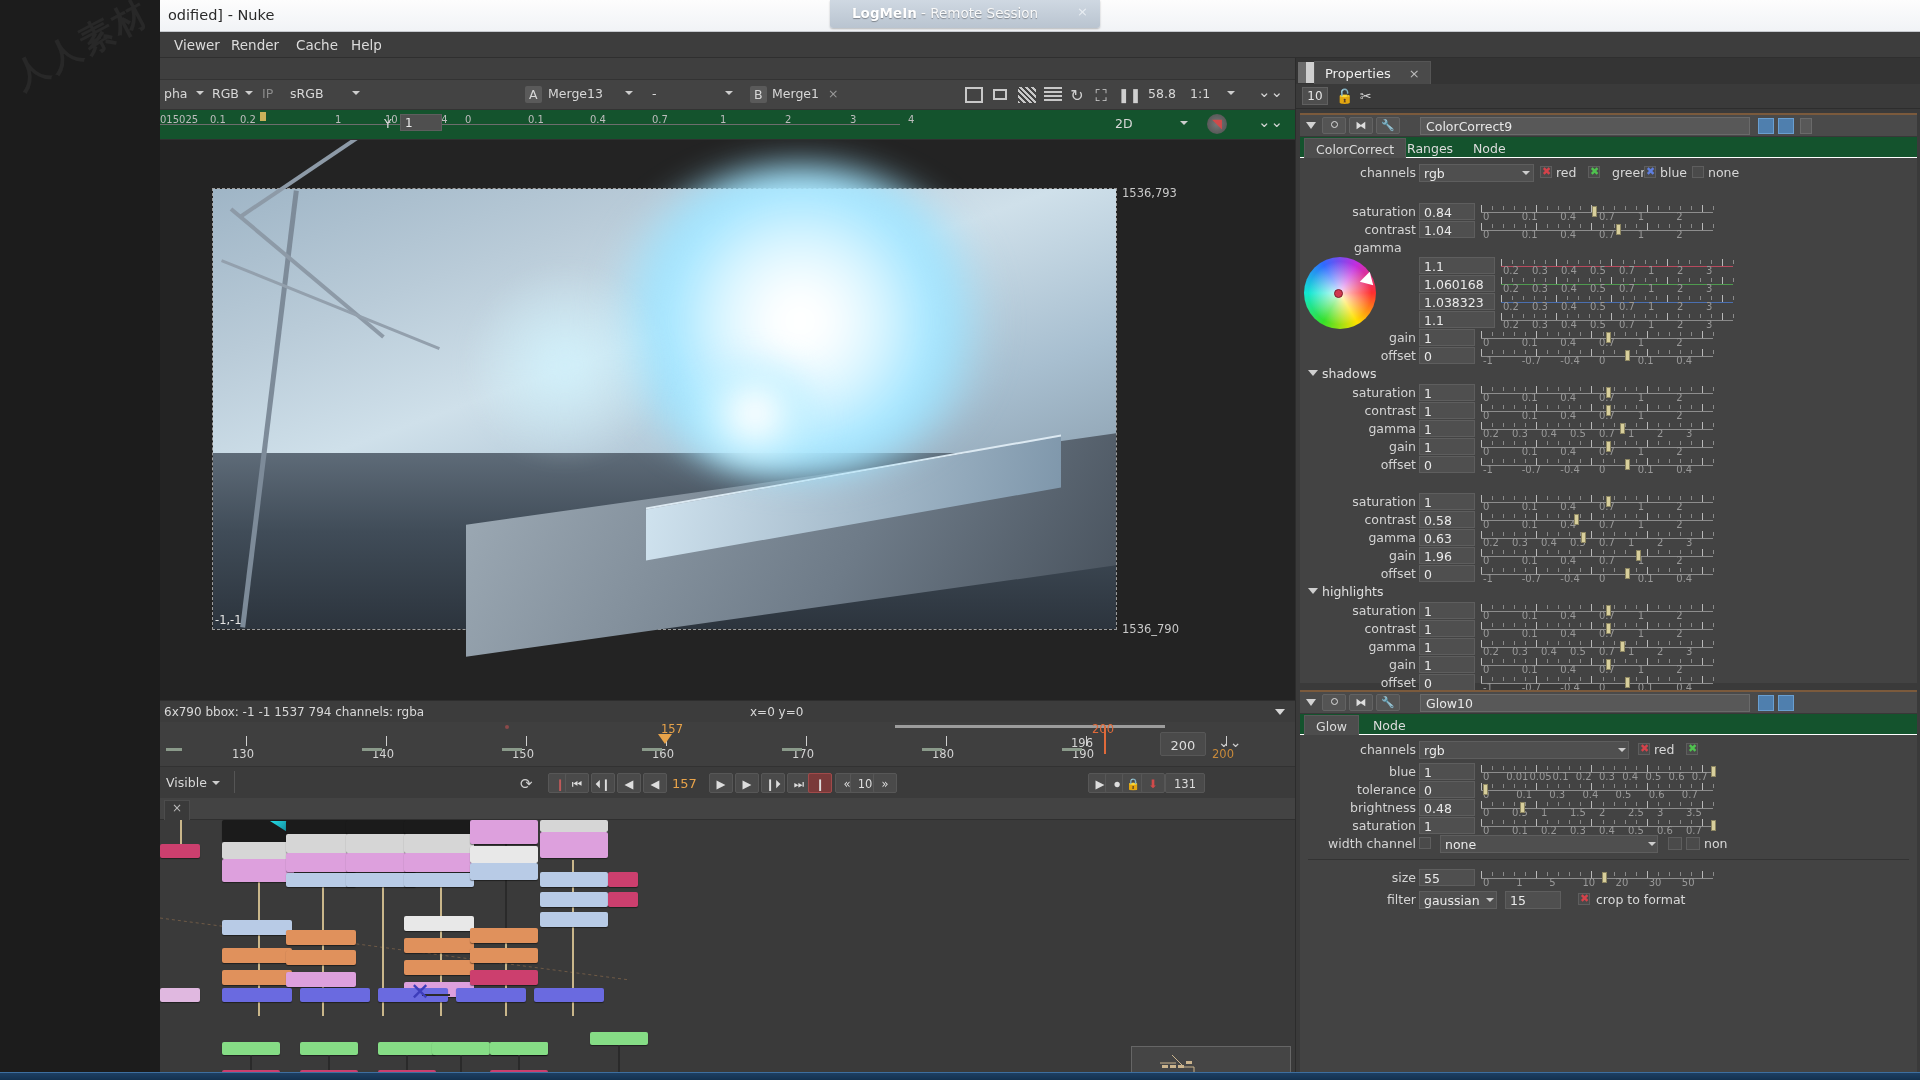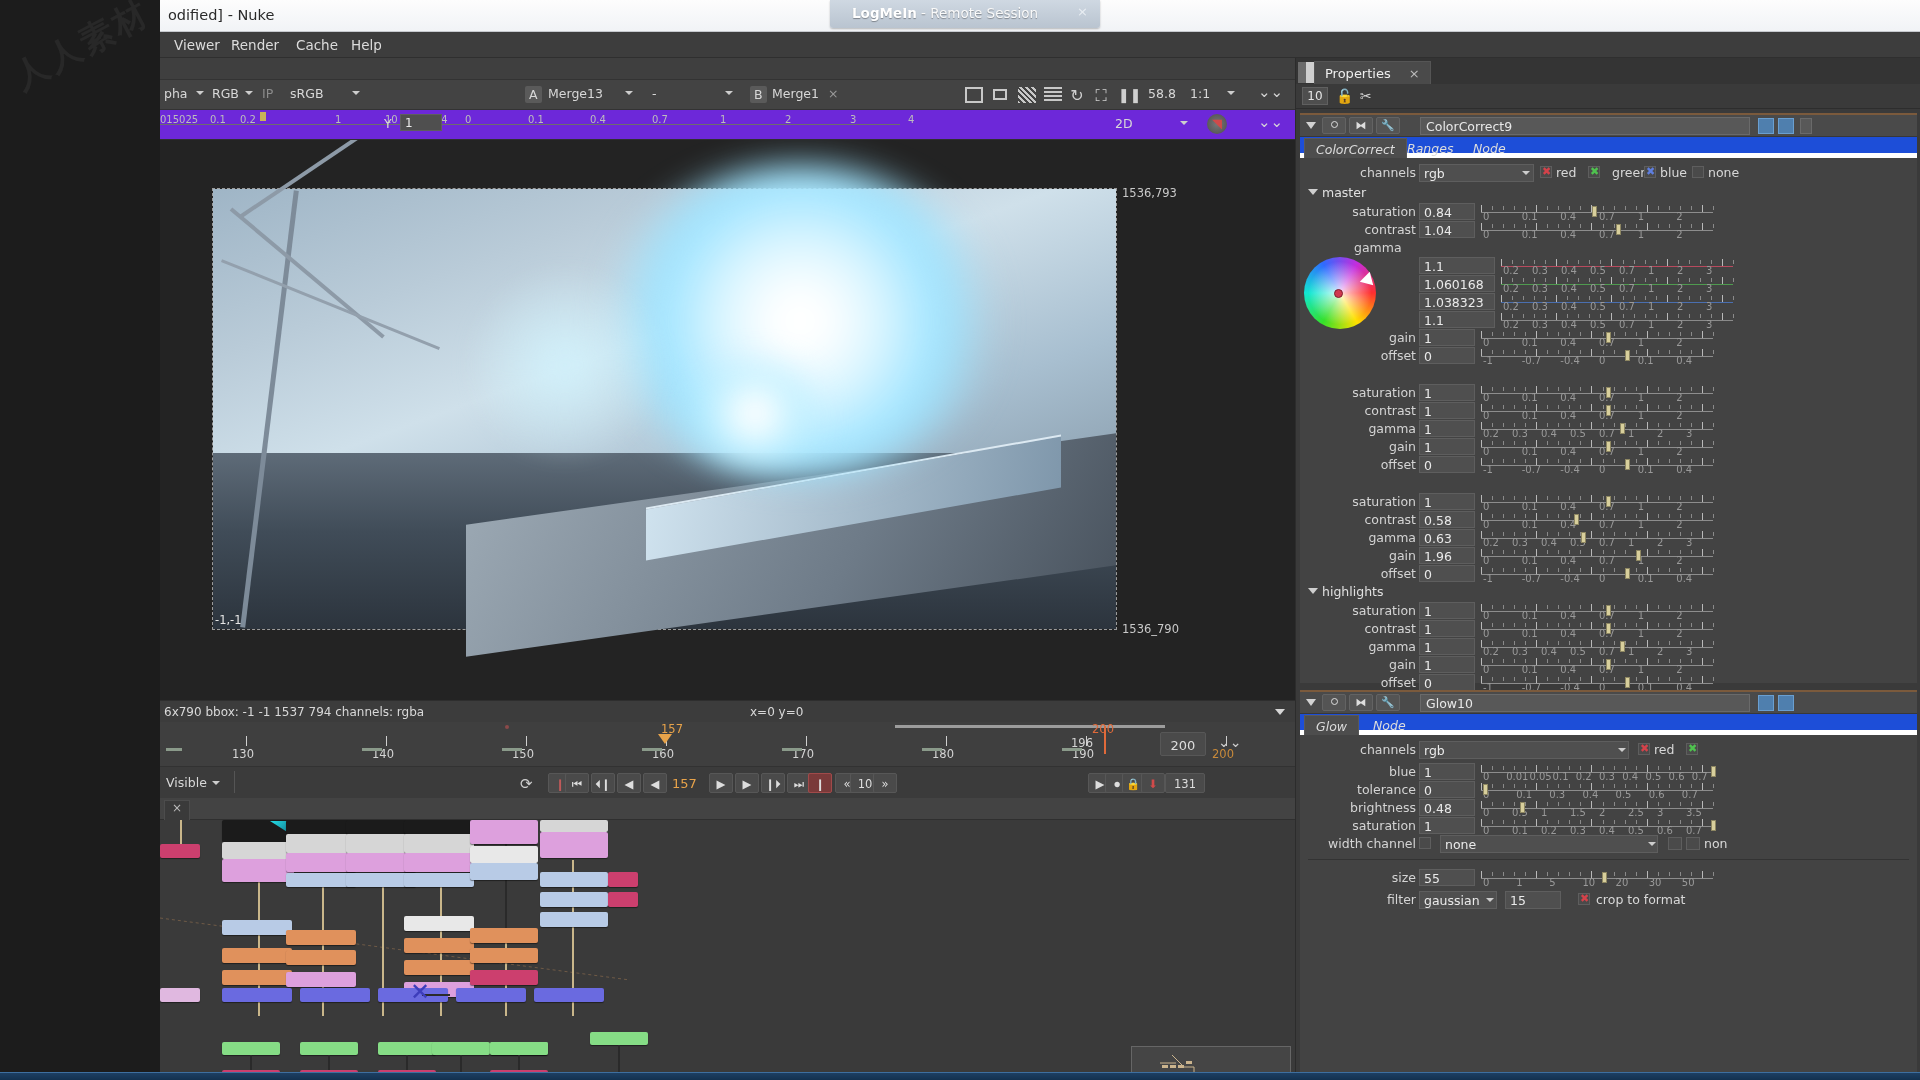--- a/index.html
+++ b/index.html
@@ -42,21 +42,21 @@
   .menu-item { position:absolute; top:4px; font-size:13.5px; color:#dcdcdc; padding:1px 6px;}
 
   
   #viewerpane { position:absolute; left:0; top:26px; width:1135px; height:620px;
       background:#3a3a3a; }
   #viewer-toolbar1 { position:absolute; left:0; top:0; width:100%; height:22px;
      background:#3f3f3f; border-bottom:1px solid #333; }
   #viewer-toolbar2 { position:absolute; left:0; top:22px; width:100%; height:30px;
      background:#434343; border-bottom:1px solid #333; }
   #viewer-toolbar3 { position:absolute; left:0; top:52px; width:100%; height:30px;
-     background:#6d28d9; border-bottom:1px solid #303030;text-decoration:underline;}
+     background:#14532d; border-bottom:1px solid #303030;text-decoration:underline;}
   .flatlabel{ position:absolute; font-size:12.5px; color:#d8d8d8;}
   .tb-icon { position:absolute; width:18px; height:16px; }
 
   
   #canvasarea { position:absolute; left:0; top:82px; width:1135px; height:560px;
     background:#232323; overflow:hidden; }
   #imgframe { position:absolute; left:53px; top:49px; width:903px; height:440px;
       outline:1px dashed rgba(255,255,255,.55); }
   .cornlab{ position:absolute; font-size:11.5px; color:#c9c9c9; }
 
@@ -110,21 +110,21 @@
   #propsToolbar{ position:absolute; left:0; top:26px; width:100%; height:25px;
      background:#3a3a3a; border-bottom:1px solid #2d2d2d;}
 
   .panel{ position:absolute; left:4px; width:617px; background:#434343;
      border-top:2px solid #7b5a3c;}
   .panelHdr{ position:relative; height:22px; background:#4a4a4a; border-bottom:1px solid #383838;}
   .hdrBtn{ position:absolute; width:24px; height:17px; top:2px; background:#545454;
      border:1px solid #636363; border-radius:2px;}
   .nameFld{ position:absolute; left:120px; top:2px; width:330px; height:18px;
      background:#585858; border:1px solid #6a6a6a; color:#e8e8e8; font-size:12.5px; padding:1px 5px;}
-  .tabrow{ position:relative; height:21px; background:#1d4ed8; border-bottom:5px solid #ffffff;font-style:italic;}
+  .tabrow{ position:relative; height:21px; background:#14532d; border-bottom:1px solid #ffffff;}
   .ptab{ position:absolute; top:1px; height:20px; padding:3px 11px 0 11px; font-size:12.5px;
      color:#dcdcdc;}
   .ptab.active{ background:#4d4d4d; border:1px solid #595959; border-bottom:none;}
 
   .row{ position:relative; height:18px; }
   .rlabel{ position:absolute; right:calc(100% - 116px); top:1px; font-size:12.5px;
      color:#d4d4d4; white-space:nowrap;}
   .rfield{ position:absolute; left:119px; top:0; height:17px; background:#4f4f4f;
      border:1px solid #5e5e5e; color:#eaeaea; font-size:12.5px; padding:1px 4px;}
   .sectHdr{ position:relative; height:18px; }
@@ -561,24 +561,20 @@
           <div class="chklabel" style="left:256px;top:1px">red</div>
           <div class="cbox ong" style="left:288px;top:2px"></div>
           <div class="chklabel" style="left:312px;top:1px">green</div>
           <div class="cbox onb" style="left:344px;top:2px"></div>
           <div class="chklabel" style="left:360px;top:1px">blue</div>
           <div class="cbox" style="left:392px;top:2px"></div>
           <div class="chklabel" style="left:408px;top:1px">none</div>
         </div>
 
         <div id="ccBody" style="position:relative;height:480px">
-            <div class="sectHdr" style="position: absolute; left: 0px; top: 0px; width: 100%;">
-              <div class="tri"></div>
-              <div class="slabel">master</div>
-            </div>
             <div class="row" style="position: absolute; left: 0px; top: 19px; width: 100%;">
               <div class="rlabel">saturation</div>
               <div class="rfield" style="width: 56px;">0.84</div>
               <div class="slider" style="left: 181px; top: 0px; width: 232px;">
                 <div class="bar"></div>
                 <div class="tkb" style="left: 0px;"></div>
                 <div class="tk" style="left: 11.0476px;"></div>
                 <div class="tk" style="left: 22.0952px;"></div>
                 <div class="tk" style="left: 33.1429px;"></div>
                 <div class="tk" style="left: 44.1905px;"></div>
@@ -857,20 +853,24 @@
                 <div class="tkb" style="left: 220.952px;"></div>
                 <div class="tk" style="left: 232px;"></div>
                 <div class="lb" style="left: 2px;">-1</div>
                 <div class="lb" style="left: 40.6667px;">-0.7</div>
                 <div class="lb" style="left: 79.3333px;">-0.4</div>
                 <div class="lb" style="left: 118px;">0</div>
                 <div class="lb" style="left: 156.667px;">0.1</div>
                 <div class="lb" style="left: 195.333px;">0.4</div>
                 <div class="handle" style="left: 143.84px;"></div>
               </div>
+            </div>
+            <div class="sectHdr" style="position: absolute; left: 0px; top: 181px; width: 100%;">
+              <div class="tri"></div>
+              <div class="slabel">shadows</div>
             </div>
             <div class="row" style="position: absolute; left: 0px; top: 200px; width: 100%;">
               <div class="rlabel">saturation</div>
               <div class="rfield" style="width: 56px;">1</div>
               <div class="slider" style="left: 181px; top: 0px; width: 232px;">
                 <div class="bar"></div>
                 <div class="tkb" style="left: 0px;"></div>
                 <div class="tk" style="left: 11.0476px;"></div>
                 <div class="tk" style="left: 22.0952px;"></div>
                 <div class="tk" style="left: 33.1429px;"></div>

